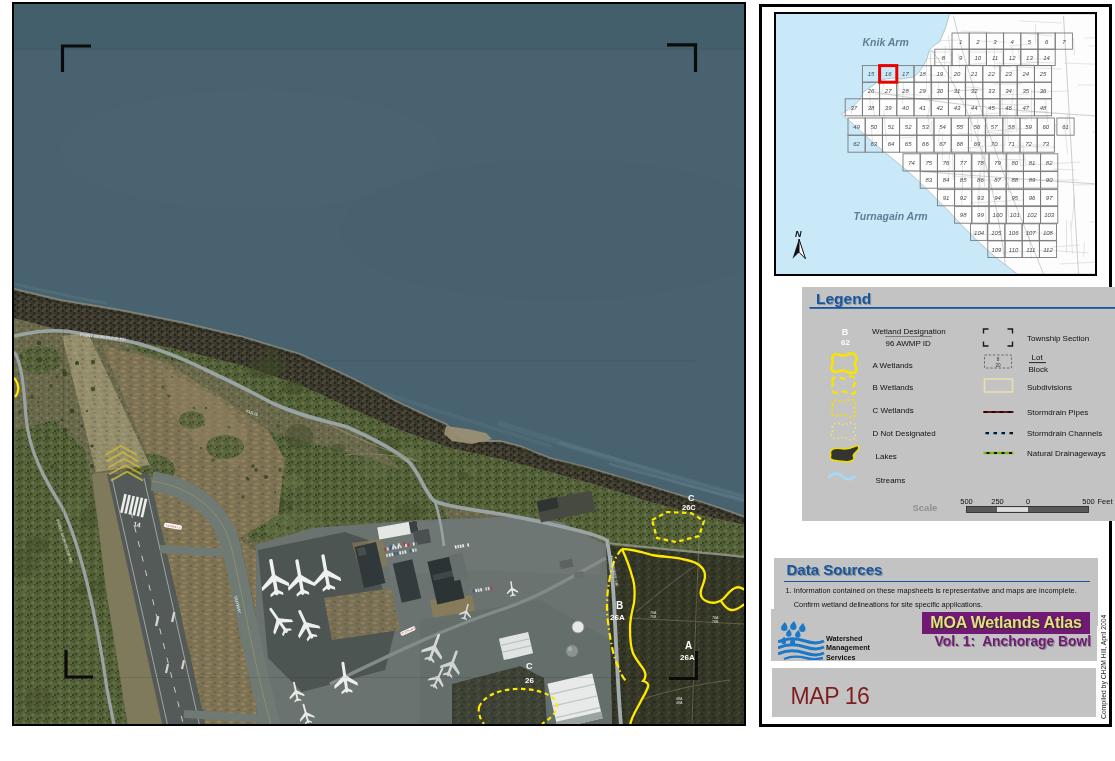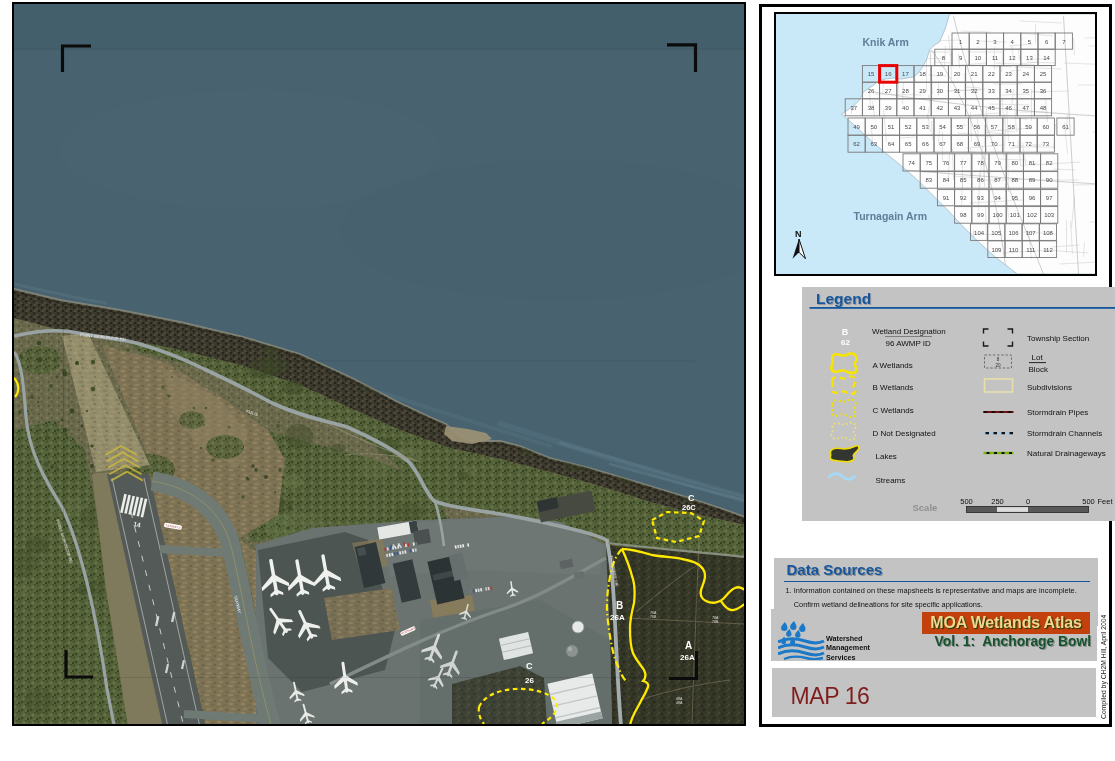--- a/index.html
+++ b/index.html
@@ -1,33 +1,33 @@
 <!DOCTYPE html>
 <html><head><meta charset="utf-8"><title>MOA Wetlands Atlas Map 16</title>
 <style>
 html,body{margin:0;padding:0;}
 body{width:1115px;height:761px;background:#fff;position:relative;overflow:hidden;
  font-family:"Liberation Sans",sans-serif;}
 #map{position:absolute;left:12px;top:2px;width:730px;height:720px;border:2.5px solid #000;}
 #map svg{display:block;}
 #sidebar{position:absolute;left:759px;top:4px;width:347px;height:717px;border:3px solid #000;background:#fff;}
-.idxpanel{position:absolute;left:11.5px;top:5px;width:319.5px;height:260px;border:2px solid #000;}
+.idxpanel{position:absolute;left:11.5px;top:5px;width:319.5px;height:260px;border:2px solid #000;font-style:italic;}
 .idxpanel svg{display:block;}
 .panel{position:absolute;background:#c3c3c3;}
 .dshead{position:absolute;left:13px;top:3px;font-size:15px;font-weight:bold;color:#15569e;
  text-shadow:1.3px 1.3px 0 #909090;}
 .dsrule{position:absolute;left:10px;top:22.5px;width:306px;height:1.8px;background:#15569e;}
 .dslist{position:absolute;left:12px;top:26px;width:310px;font-size:7.4px;line-height:14px;color:#111;}
 .wlogo{position:absolute;left:7px;top:7px;}
 .wtext{position:absolute;left:55px;top:25px;font-size:7.2px;line-height:9.5px;font-weight:bold;color:#111;}
-.greenbox{position:absolute;left:151px;top:3.5px;width:168px;height:21.5px;background:#c2410c;
+.greenbox{position:absolute;left:151px;top:3.5px;width:168px;height:21.5px;background:#701a75;
  color:#ecd88f;font-size:16px;font-weight:bold;text-align:center;line-height:21.5px;letter-spacing:-0.2px;
  text-shadow:1.1px 1.1px 1px #1a3a08;}
 .voltext{position:absolute;left:120px;top:25.5px;width:200px;text-align:right;font-size:13.8px;
- font-weight:bold;color:#14532d;text-shadow:1.1px 1.1px 0 #8d8d8d;}
+ font-weight:bold;color:#701a75;text-shadow:1.1px 1.1px 0 #8d8d8d;}
 .mapbar{color:#7f1d1d;font-weight:normal;font-size:23px;letter-spacing:-0.4px;}
 .mapnum{position:absolute;left:19px;top:15px;}
 .township{position:absolute;left:153px;top:15px;letter-spacing:-1px;}
 .vnote{position:absolute;left:338px;top:712px;width:130px;font-size:6.8px;color:#222;
  transform:rotate(-90deg);transform-origin:0 0;white-space:nowrap;}
 </style></head>
 <body>
 
 <div id="map">
 <svg width="730" height="720" viewBox="14 4 730 720">

